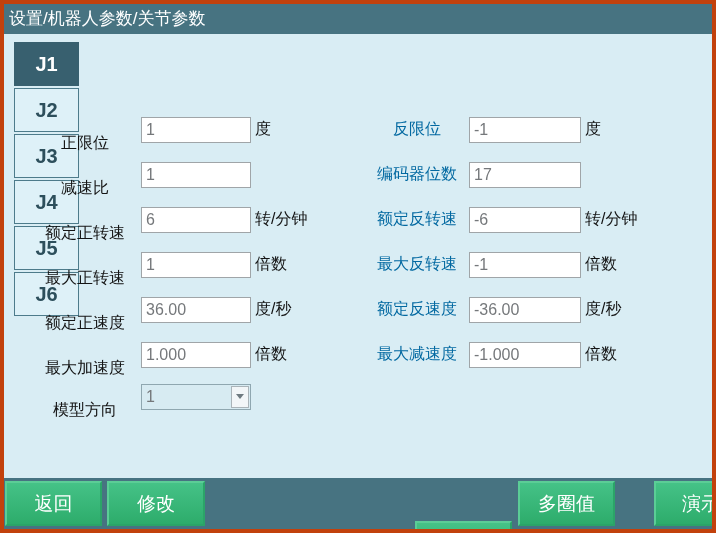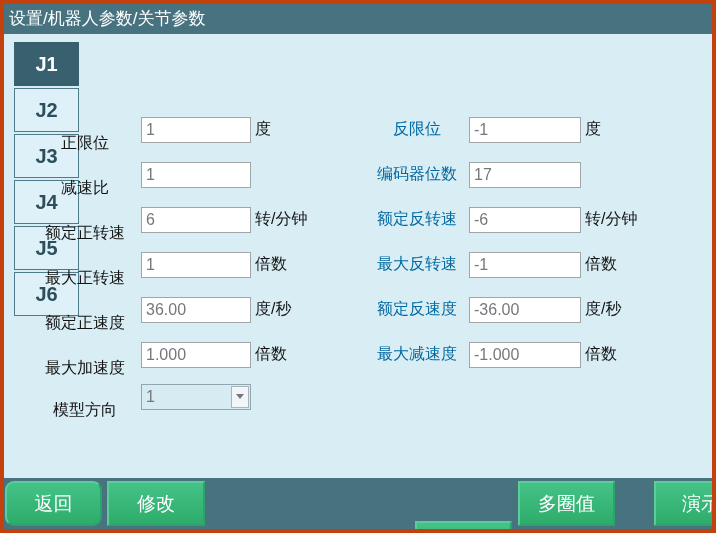--- a/index.html
+++ b/index.html
@@ -59,21 +59,21 @@
     position:absolute; left:0; bottom:0; width:712px; height:51px;
     background:#477381;
   }
   .btn {
     position:absolute; top:3px; height:45px;
     display:flex; align-items:center; justify-content:center;
     background:linear-gradient(180deg,#45c287 0%,#2dac6b 100%);
     border:2px solid #5bcd96; border-bottom-color:#2ba468; border-right-color:#2ba468;
     color:#ffffff; font-size:19px; cursor:pointer; white-space:nowrap;
   }
-  .btn-back   { left:1px;   width:97px;border-radius:9px; }
+  .btn-back   { left:1px;   width:97px; }
   .btn-modify { left:103px; width:98px; }
   .btn-other  { left:411px; width:97px;margin-top:40px; }
   .btn-multi  { left:514px; width:97px; }
   .btn-demo   { left:650px; width:94px; }
 </style>
 </head>
 <body>
 
 <div class="window">
 

